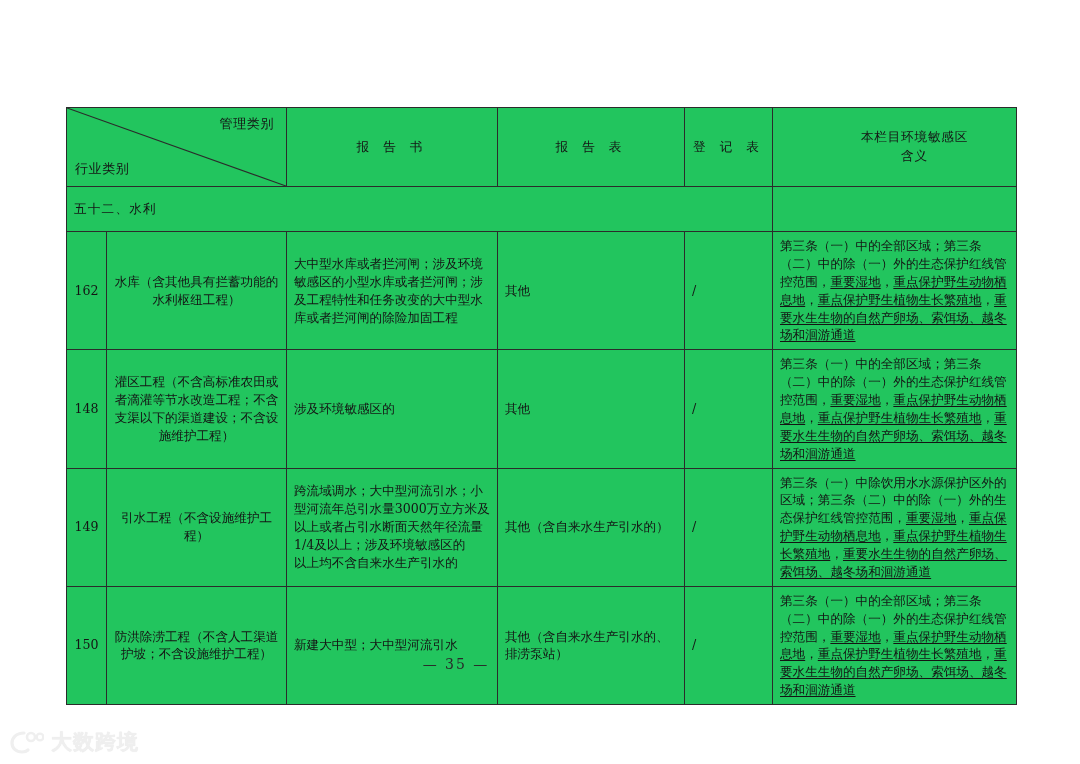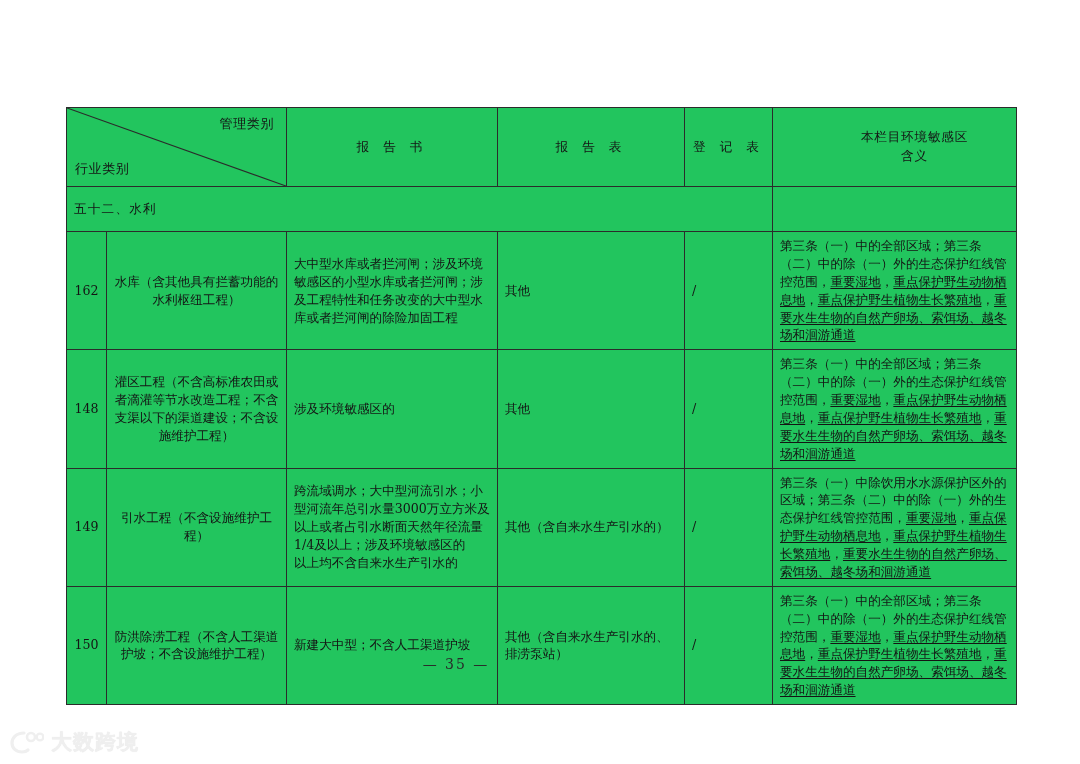--- a/index.html
+++ b/index.html
@@ -255,21 +255,21 @@
             <td class="c-industry">引水工程（不含设施维护工程）</td>
             <td class="c-report nowrap-block">跨流域调水；大中型河流引水；小型河流年总引水量3000万立方米及以上或者占引水断面天然年径流量1/4及以上；涉及环境敏感区的
 以上均不含自来水生产引水的</td>
             <td class="c-formtbl">其他（含自来水生产引水的）</td>
             <td class="c-register">/</td>
             <td class="c-sensitive"><span>第三条（一）中除饮用水水源保护区外的区域；第三条（二）中的除（一）外的生态保护红线管控范围，</span><u>重要湿地</u><span>，</span><u>重点保护野生动物栖息地</u><span>，</span><u>重点保护野生植物生长繁殖地</u><span>，</span><u>重要水生生物的自然产卵场、索饵场、越冬场和洄游通道</u></td>
           </tr>
           <tr>
             <td class="c-num">150</td>
             <td class="c-industry">防洪除涝工程（不含人工渠道护坡；不含设施维护工程）</td>
-            <td class="c-report nowrap-block">新建大中型；不含人工渠道护坡</td>
+            <td class="c-report nowrap-block">新建大中型；大中型河流引水</td>
             <td class="c-formtbl">其他（含自来水生产引水的、排涝泵站）</td>
             <td class="c-register">/</td>
             <td class="c-sensitive"><span>第三条（一）中的全部区域；第三条（二）中的除（一）外的生态保护红线管控范围，</span><u>重要湿地</u><span>，</span><u>重点保护野生动物栖息地</u><span>，</span><u>重点保护野生植物生长繁殖地</u><span>，</span><u>重要水生生物的自然产卵场、索饵场、越冬场和洄游通道</u></td>
           </tr>
         </tbody>
     </table>
   </div>
 
   <div class="page-number">— 35 —</div>
 

